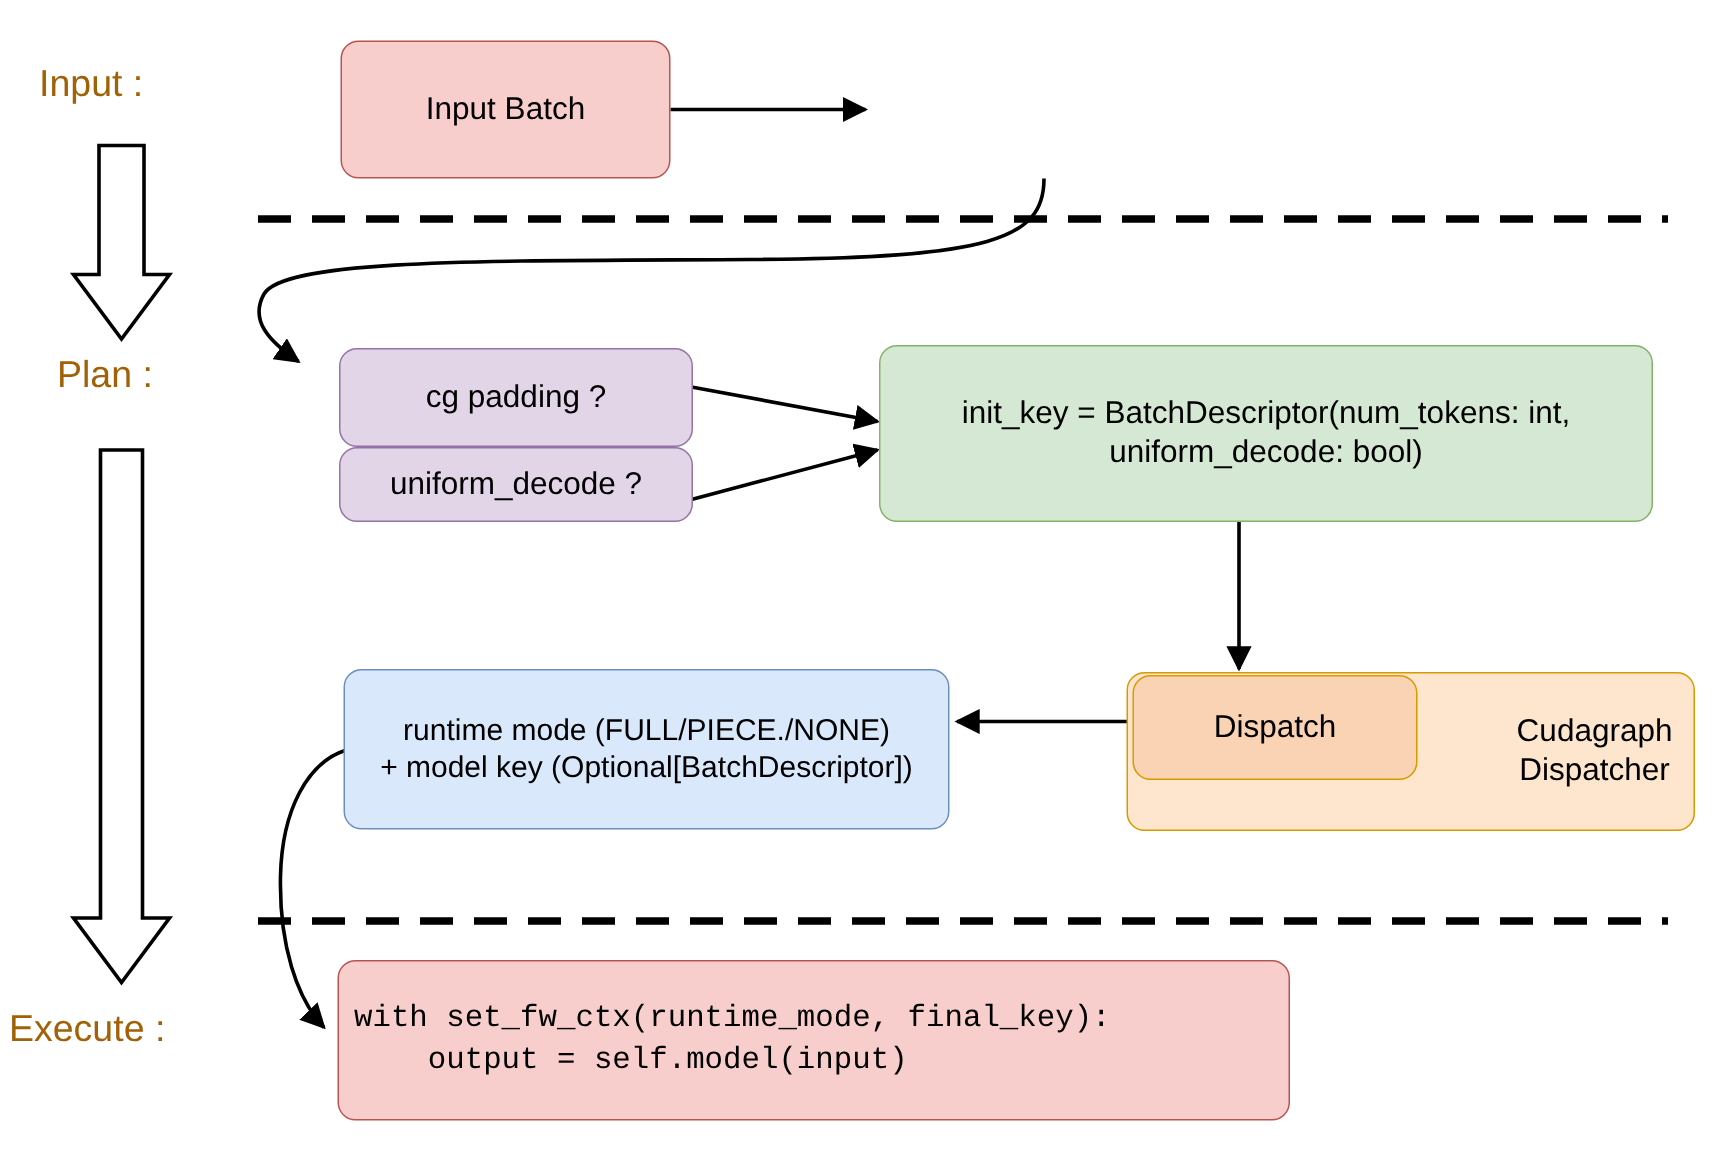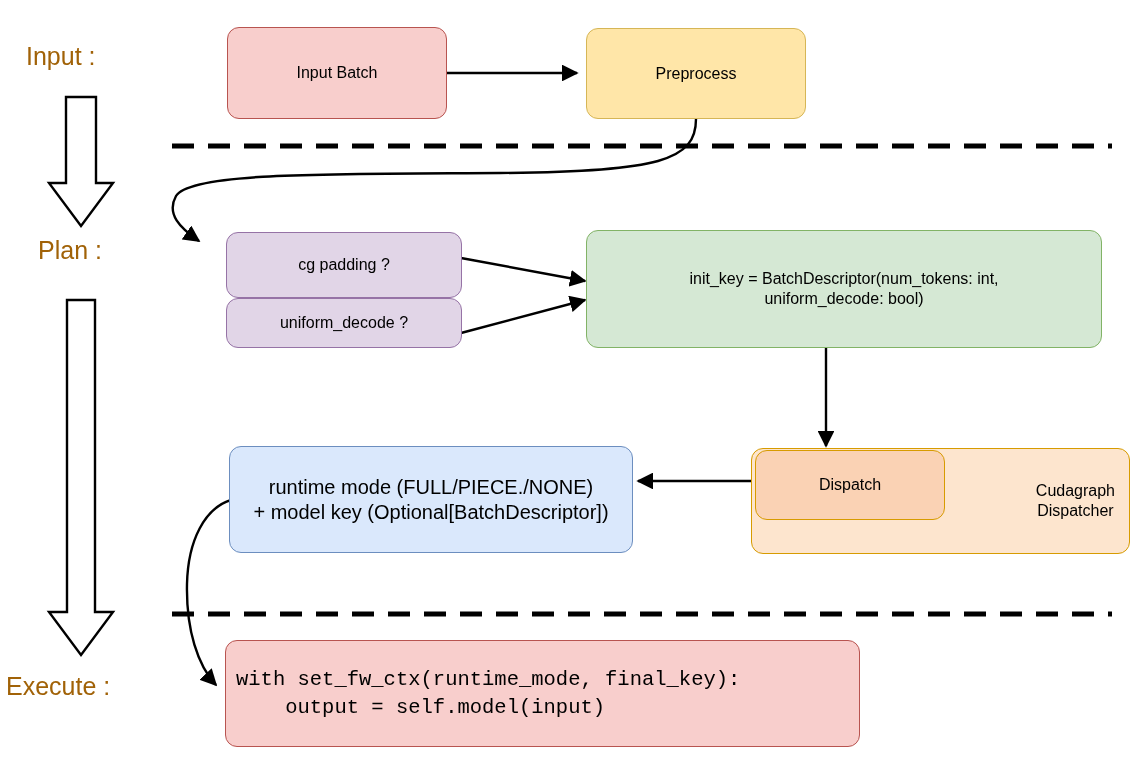--- a/index.html
+++ b/index.html
@@ -23,21 +23,21 @@
   
   .node{
     position:absolute;
     box-sizing:border-box;
     border-radius:12px;
     border:1.6px solid #000;
     display:flex;
     align-items:center;
     justify-content:center;
     text-align:center;
-    font-size:16px;
+    font-size:21px;
     line-height:1.22;
     padding:4px 10px;
     white-space:pre-line;
   }
   .node.pink  {background:#F8CECC;border-color:#B85450;}
   .node.amber {background:#FFE6A8;border-color:#D6B656;}
   .node.purple{background:#E1D5E7;border-color:#9673A6;}
   .node.green {background:#D5E8D4;border-color:#82B366;}
   .node.blue  {background:#DAE8FC;border-color:#6C8EBF;}
   .node.orange-outer{background:#FDE5CE;border-color:#D79B00;}
@@ -89,21 +89,20 @@
 
     <path d="M 231,500 C 205,508 188,540 187,584 C 186,630 198,666 216,685" fill="none" stroke="#000" stroke-width="2.4" marker-end="url(#ah)"></path>
   </svg>
 
   <div class="phase-label" style="left:26px;top:42px;">Input :</div>
   <div class="phase-label" style="left:38px;top:236px;">Plan :</div>
   <div class="phase-label" style="left:6px;top:672px;">Execute :</div>
 
   <div class="node pink" style="left:227px;top:27px;width:220px;height:92px;">Input Batch</div>
 
-  <div class="node amber" style="left:586px;top:28px;width:220px;height:91px;">Preprocess</div>
 
   <div class="node purple" style="left:226px;top:232px;width:236px;height:66px;">cg padding ?</div>
 
   <div class="node purple" style="left:226px;top:298px;width:236px;height:50px;">uniform_decode ?</div>
 
   <div class="node green" style="left:586px;top:230px;width:516px;height:118px;">init_key = BatchDescriptor(num_tokens: int,
 uniform_decode: bool)</div>
 
   <div class="node orange-outer" style="left:751px;top:448px;width:379px;height:106px;justify-content:flex-end;padding-right:14px;">Cudagraph
 Dispatcher</div>

